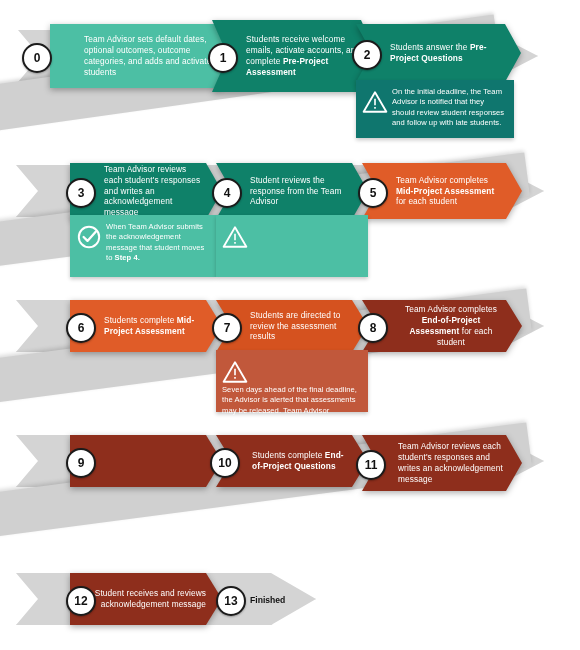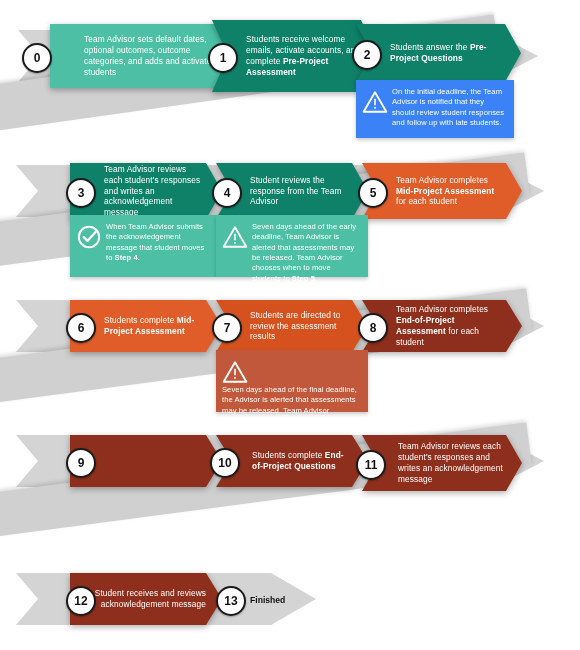--- a/index.html
+++ b/index.html
@@ -189,21 +189,21 @@
         <div class="bg" style="background:#0f8169;"></div>
         <div class="ctext" style="margin-left:34px;">
           <span>Students answer the </span><b>Pre-Project Questions</b>
         </div>
       </div>
     </div>
     <div class="badge" style="left:352px; top:40px;">
         <span>2</span>
       </div>
 
-    <div class="note" style="left:356px; top:80px; width:158px; height:58px; background:#3b82f6;">
+    <div class="note" style="left:356px; top:80px; width:158px; height:58px; background:#0f766e;">
       <span class="nicon">
         <svg viewBox="0 0 24 24" width="26" height="26">
           <path d="M12 3 L22.5 21 L1.5 21 Z" fill="none" stroke="#ffffff" stroke-width="1.7" stroke-linejoin="round"></path>
           <rect x="11.25" y="9" width="1.5" height="6" fill="#ffffff"></rect>
           <rect x="11.25" y="16.6" width="1.5" height="1.6" fill="#ffffff"></rect>
         </svg>
       </span>
       <span class="ntext">
         <span>On the initial deadline, the Team Advisor is notified that they should review student responses and follow up with late students.</span>
       </span>
@@ -261,23 +261,20 @@
     </div>
 
     <div class="note" style="left:216px; top:215px; width:152px; height:62px; background:#4cbfa4;">
       <span class="nicon">
         <svg viewBox="0 0 24 24" width="26" height="26">
           <path d="M12 3 L22.5 21 L1.5 21 Z" fill="none" stroke="#ffffff" stroke-width="1.7" stroke-linejoin="round"></path>
           <rect x="11.25" y="9" width="1.5" height="6" fill="#ffffff"></rect>
           <rect x="11.25" y="16.6" width="1.5" height="1.6" fill="#ffffff"></rect>
         </svg>
       </span>
-      <span class="ntext">
-        <span>Seven days ahead of the early deadline, Team Advisor is alerted that assessments may be released. Team Advisor chooses when to move students to </span><b>Step 5.</b>
-      </span>
     </div>
   </div>
 
   <div class="row">
 
     <div class="chev first" style="left:70px; top:300px; width:152px; height:52px;">
       <div class="chev-body">
         <div class="bg" style="background:#e05c28;"></div>
         <div class="ctext" style="margin-left:34px;">
           <span>Students complete </span><b>Mid-Project Assessment</b>
@@ -293,21 +290,21 @@
         <div class="bg" style="background:#d5521f;"></div>
         <div class="ctext" style="margin-left:34px;">
           <span>Students are directed to review the assessment results</span>
         </div>
       </div>
     </div>
     <div class="badge" style="left:212px; top:313px;">
         <span>7</span>
       </div>
 
-    <div class="chev" style="left:362px; top:300px; width:160px; height:52px;">
+    <div class="chev" style="left:362px; top:300px; width:160px; height:52px;text-align:center;">
       <div class="chev-body">
         <div class="bg" style="background:#8e2e1c;"></div>
         <div class="ctext" style="margin-left:34px;">
           <span>Team Advisor completes </span><b>End-of-Project Assessment</b><span> for each student</span>
         </div>
       </div>
     </div>
     <div class="badge" style="left:358px; top:313px;">
         <span>8</span>
       </div>

